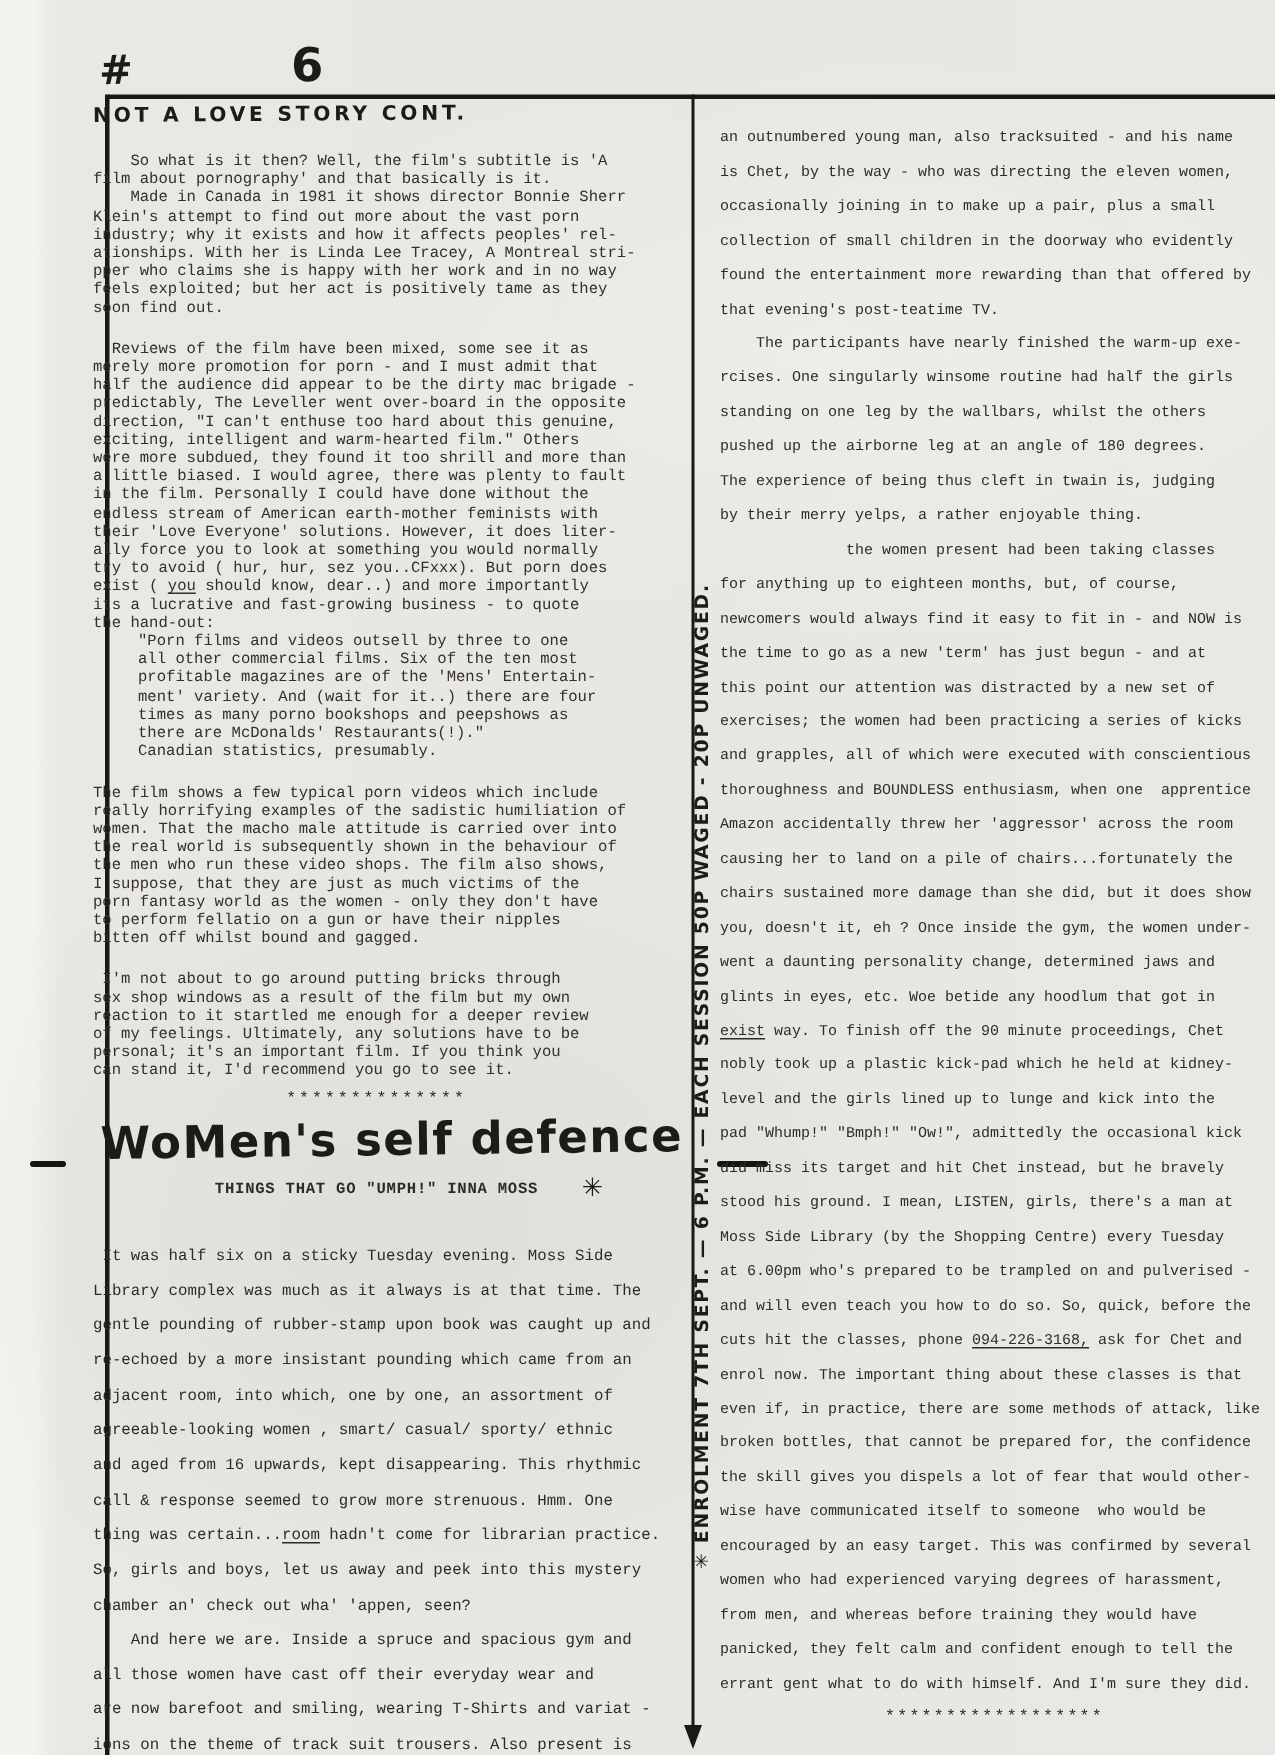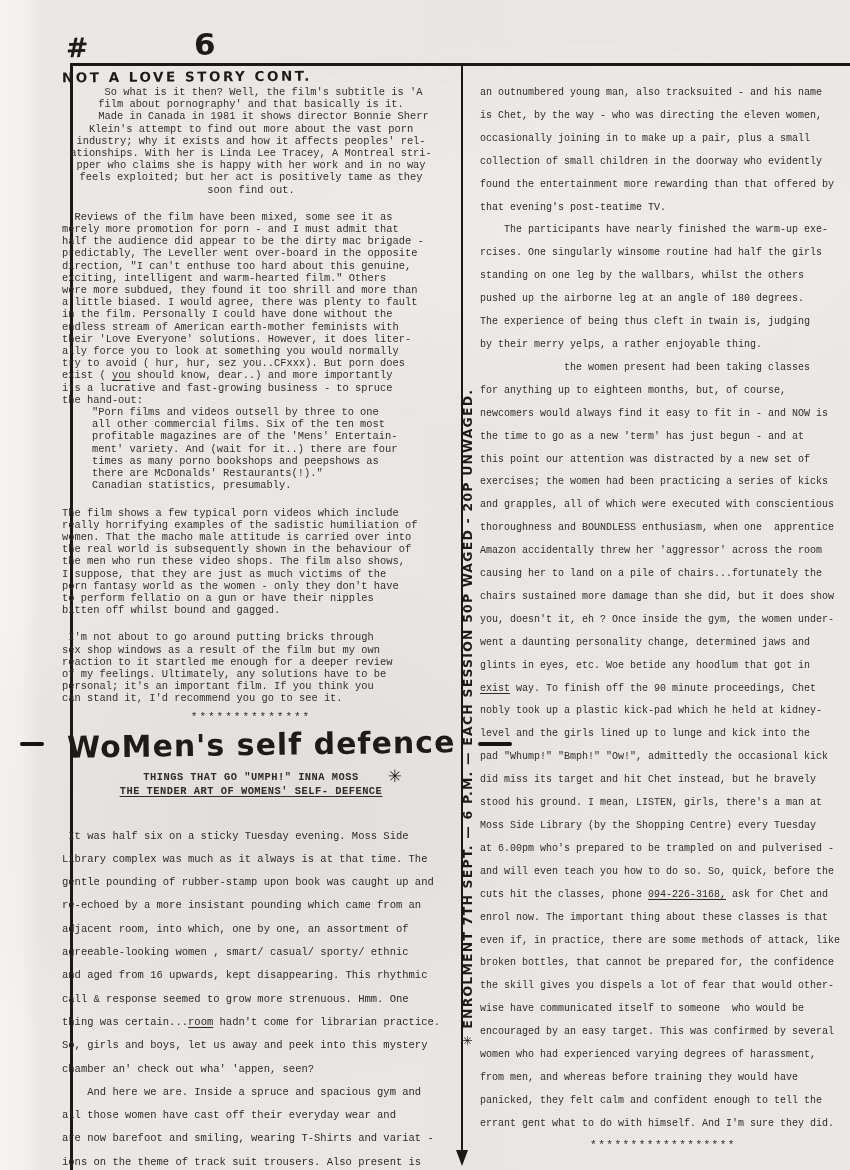--- a/index.html
+++ b/index.html
@@ -23,26 +23,26 @@
   .hand{font-family:"DejaVu Sans",sans-serif;color:#1d1b18;}
   .hash-mark{position:absolute;left:66px;top:32px;font-size:27px;font-weight:bold;transform:rotate(-2deg);}
   .page-num{position:absolute;left:194px;top:26px;font-size:31px;font-weight:bold;}
   
   .tw{font-family:"Liberation Mono","DejaVu Sans Mono",monospace;white-space:pre;margin:0;color:#33302c;}
   .uline{text-decoration:underline;text-underline-offset:2px;}
   
   .col-left{position:absolute;left:62px;top:68px;width:378px;}
   .col-header{font-size:13.5px;font-weight:bold;letter-spacing:2.5px;transform:rotate(-.4deg);}
   .review{font-size:10.4px;line-height:12.2px;}
-  .p-top{margin-top:2px;text-align:center;}
+  .p-top{margin-top:18px;}
   .p-gap{margin-top:15px;}
   .quote-block{padding-left:30px;}
   .stars-line{font-family:"Liberation Mono","DejaVu Sans Mono",monospace;font-size:11px;
     letter-spacing:2px;text-align:center;margin-top:6px;color:#2b2926;}
-  .heading-row{display:flex;align-items:center;margin:4px 0 0 -42px;width:492px;gap:13px;}
+  .heading-row{display:flex;align-items:flex-end;margin:4px 0 0 -42px;width:492px;gap:13px;}
   .dash{height:4px;background:#161412;border-radius:2px;}
   .dash-l{width:58px;}
   .dash-r{width:82px;}
   .heading-text{flex:0 0 auto;font-size:30px;font-weight:600;letter-spacing:1px;
     padding:0 10px;transform:rotate(-.8deg);white-space:nowrap;}
   .subwrap{position:relative;margin-top:8px;text-align:center;}
   .sub1,.sub2{font-family:"Liberation Mono","DejaVu Sans Mono",monospace;font-size:10.4px;
     line-height:14px;letter-spacing:.5px;font-weight:bold;color:#2d2b28;}
   .sub2{text-decoration:underline;text-underline-offset:2px;}
   .sub-star{position:absolute;right:38px;top:-4px;font-size:17px;color:#1d1b18;}
@@ -88,21 +88,21 @@
 direction, "I can't enthuse too hard about this genuine,
 exciting, intelligent and warm-hearted film." Others
 were more subdued, they found it too shrill and more than
 a little biased. I would agree, there was plenty to fault
 in the film. Personally I could have done without the
 endless stream of American earth-mother feminists with
 their 'Love Everyone' solutions. However, it does liter-
 ally force you to look at something you would normally
 try to avoid ( hur, hur, sez you..CFxxx). But porn does
 exist ( </span><span class="uline">you</span><span> should know, dear..) and more importantly
-its a lucrative and fast-growing business - to spruce
+its a lucrative and fast-growing business - to quote
 the hand-out:</span></p>
     <p class="tw review quote-block"><span>"Porn films and videos outsell by three to one
 all other commercial films. Six of the ten most
 profitable magazines are of the 'Mens' Entertain-
 ment' variety. And (wait for it..) there are four
 times as many porno bookshops and peepshows as
 there are McDonalds' Restaurants(!)."
 Canadian statistics, presumably.</span></p>
     <p class="tw review p-gap"><span>The film shows a few typical porn videos which include
 really horrifying examples of the sadistic humiliation of
@@ -122,21 +122,20 @@
     <div class="stars-line">**************</div>
 
     <div class="heading-row">
       <span class="dash dash-l"></span>
       <span class="heading-text hand">WoMen's self defence</span>
       <span class="dash dash-r"></span>
     </div>
 
     <div class="subwrap">
       <div class="sub1">THINGS THAT GO "UMPH!" INNA  MOSS</div>
-      <div class="sub2">THE TENDER ART OF WOMENS' SELF- DEFENCE</div>
       <div class="sub-star">✳</div>
     </div>
 
     <p class="tw article"><span> It was half six on a sticky Tuesday evening. Moss Side
 Library complex was much as it always is at that time. The
 gentle pounding of rubber-stamp upon book was caught up and
 re-echoed by a more insistant pounding which came from an
 adjacent room, into which, one by one, an assortment of
 agreeable-looking women , smart/ casual/ sporty/ ethnic
 and aged from 16 upwards, kept disappearing. This rhythmic

